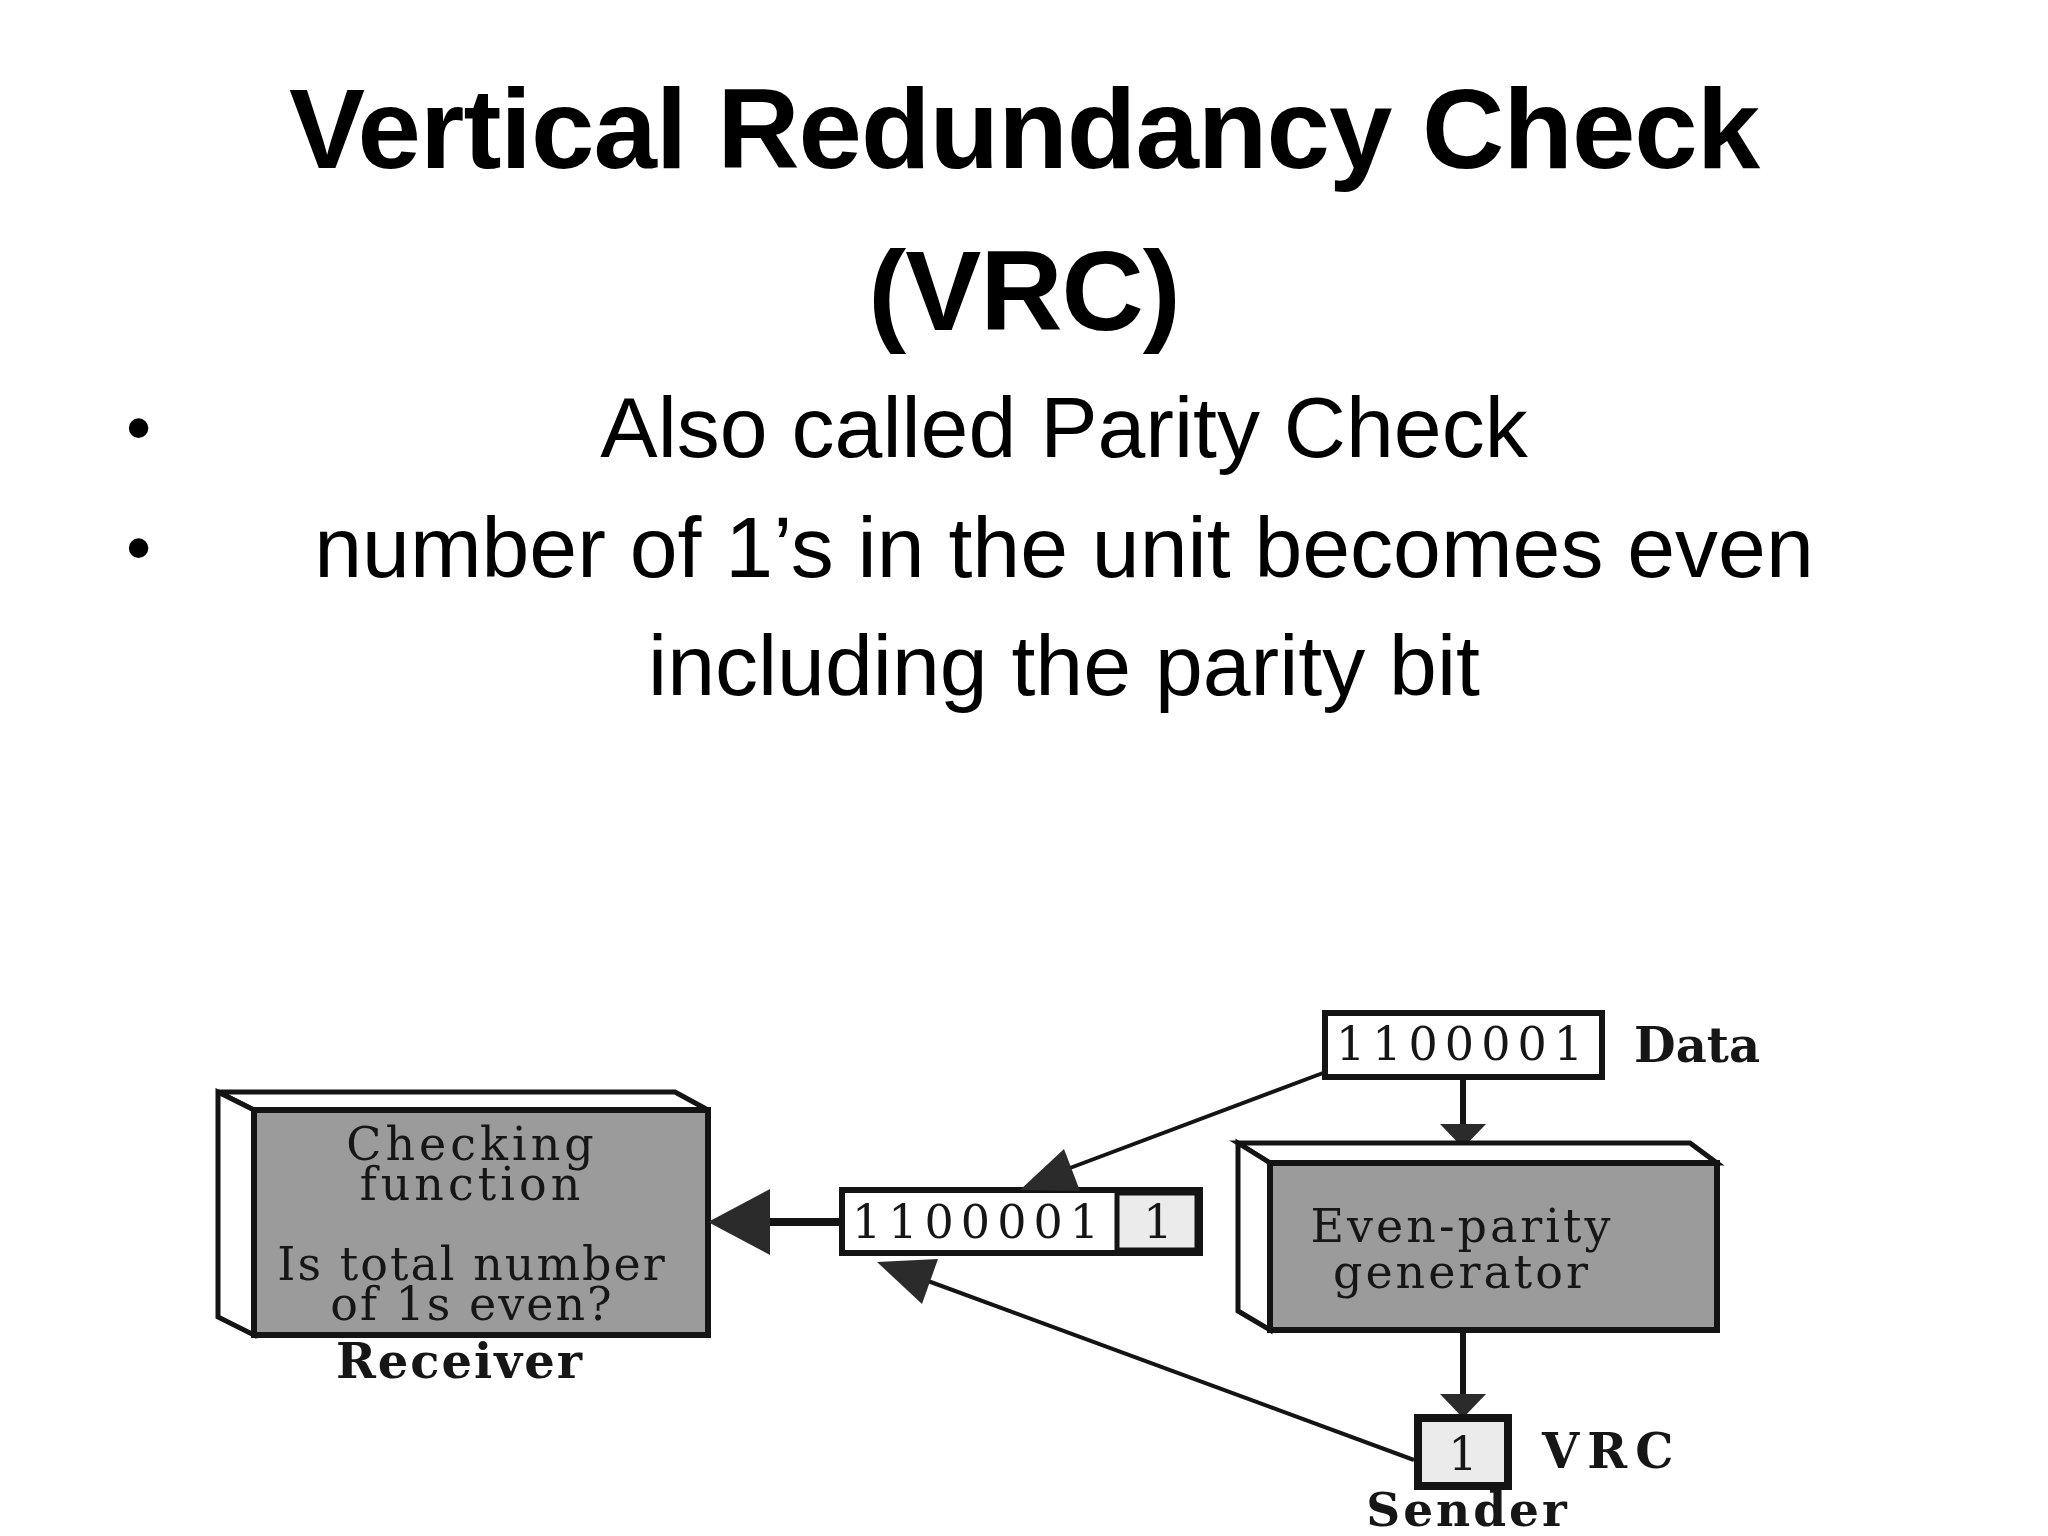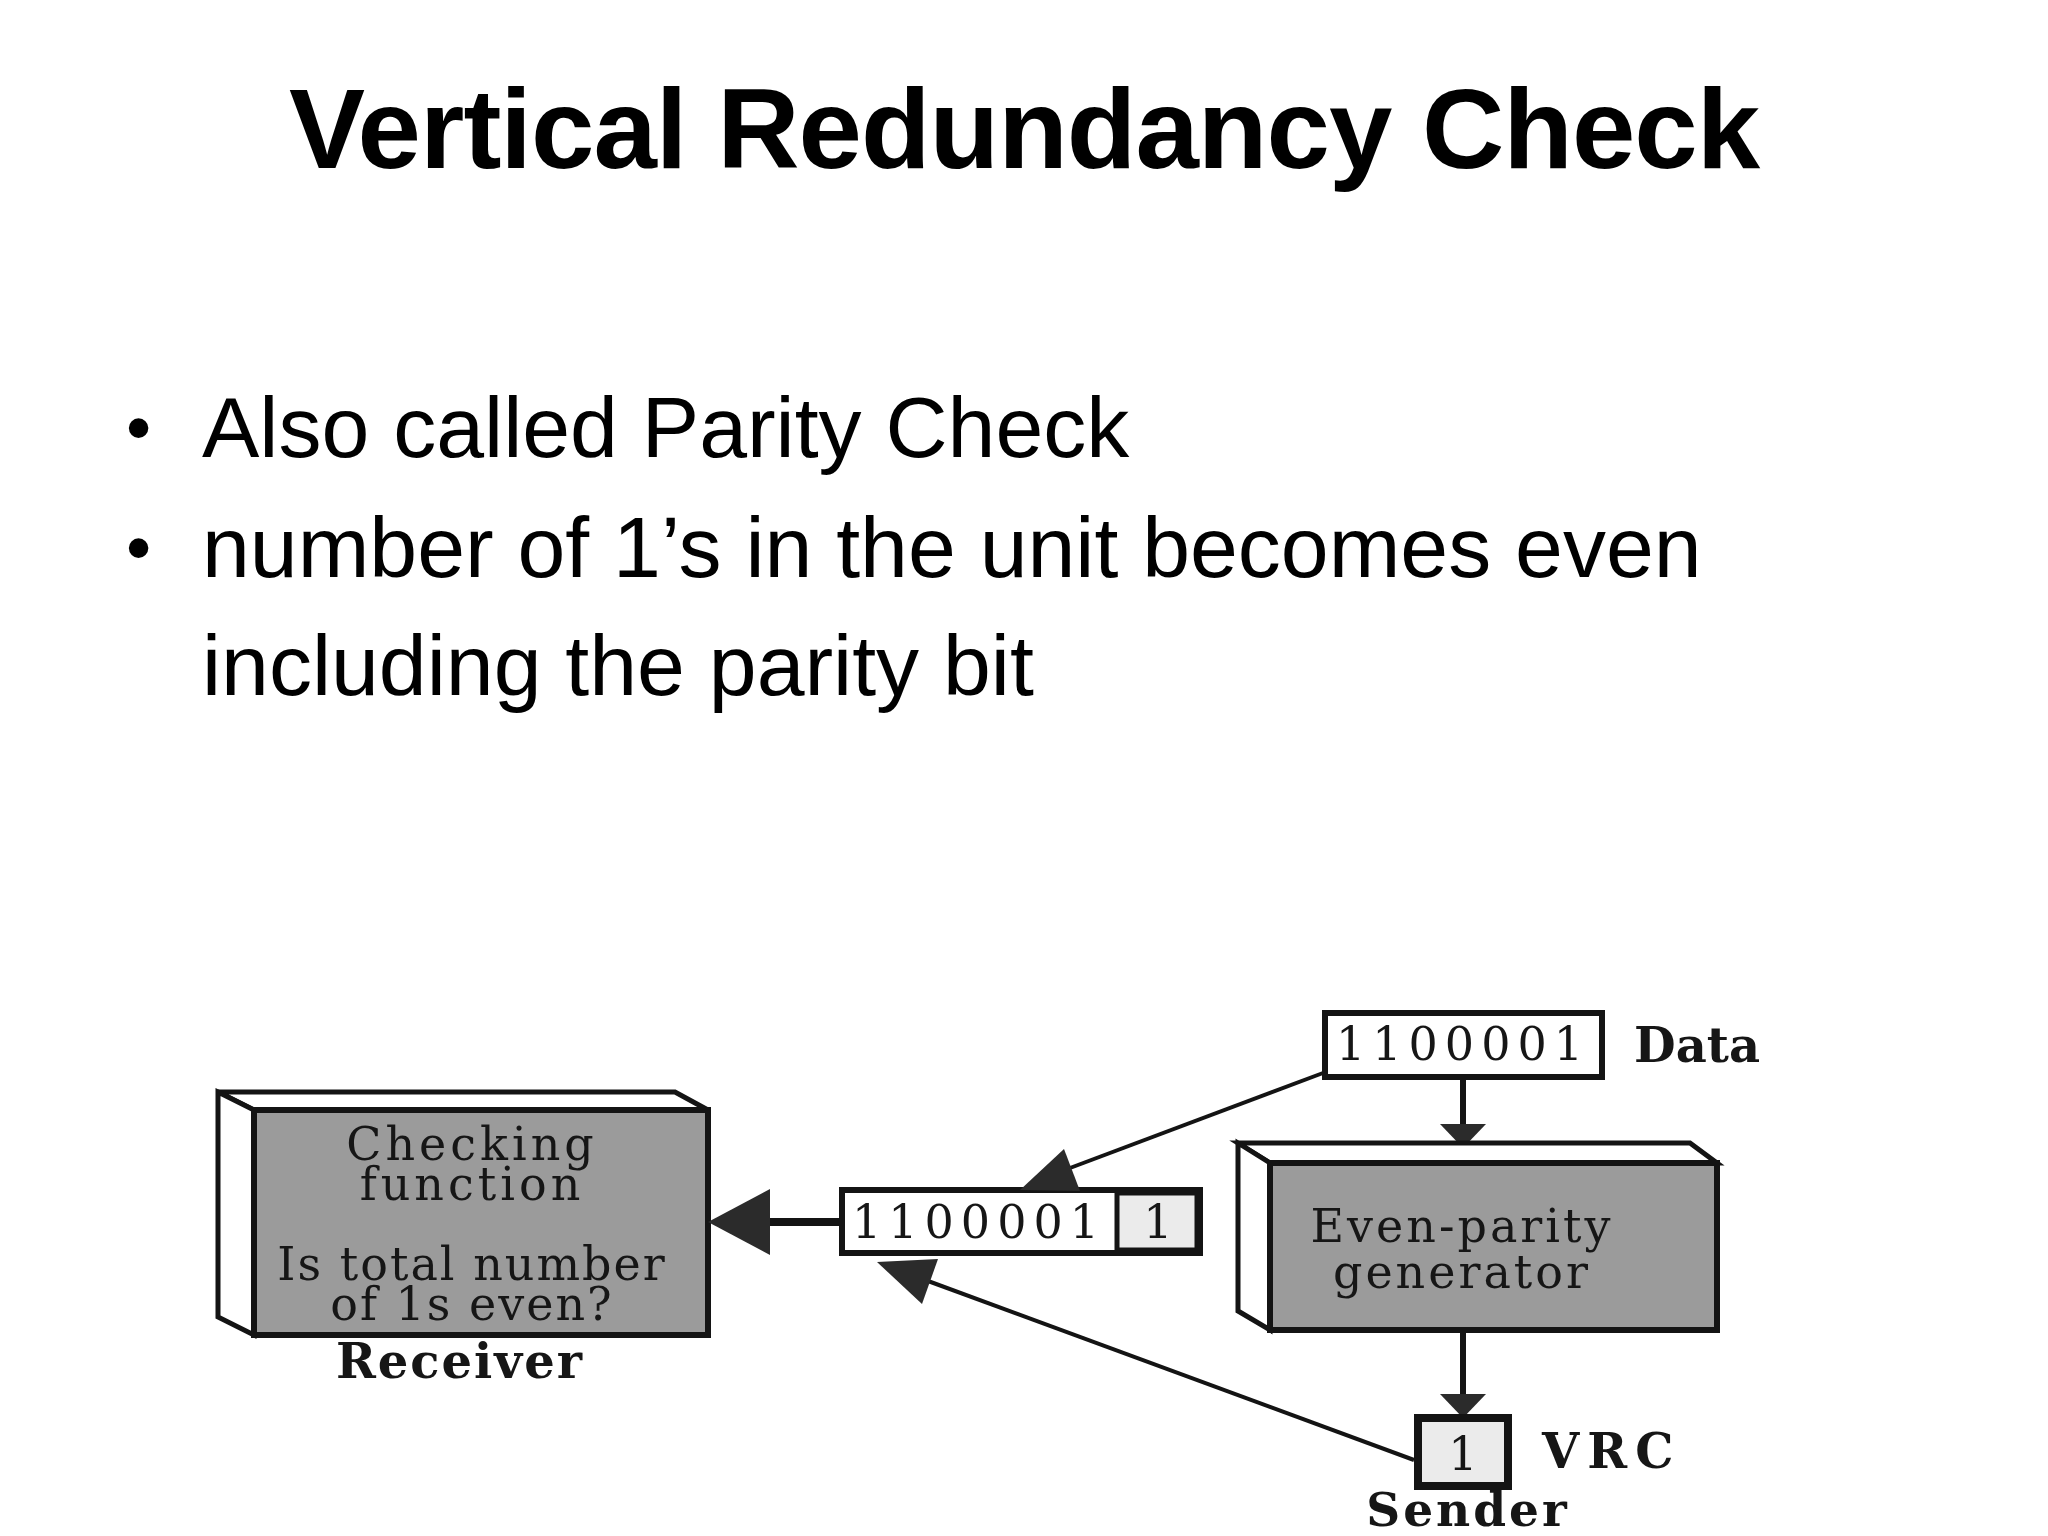--- a/index.html
+++ b/index.html
@@ -6,35 +6,36 @@
   .slide{position:relative;width:1904px;height:1536px;background:#ffffff;overflow:hidden;
          font-family:"Liberation Sans", sans-serif;}
   .title{position:absolute;left:0;top:48px;width:2048px;text-align:center;
          font-weight:bold;font-size:114px;line-height:162px;color:#000;letter-spacing:-1px;}
   .title span{display:block;}
   .bullets{position:absolute;left:126px;top:368px;width:1800px;
            font-size:86px;line-height:118px;color:#000;}
   .brow{display:flex;align-items:flex-start;}
   .brow + .brow{margin-top:2px;}
   .dot{width:76px;flex:0 0 76px;font-size:72px;line-height:118px;}
-  .blines{flex:1;}
+  .blines{flex:1;text-align:center;}
   svg.diagram{position:absolute;left:0;top:0;width:2048px;height:1536px;}
   svg .ink{stroke:#141414;}
   svg text{font-family:"DejaVu Serif","Liberation Serif",serif;fill:#161616;}
   svg text.boxtxt{font-size:46px;}
   svg text.bits{font-size:46px;letter-spacing:7px;}
   svg text.lbl{font-weight:bold;font-size:48px;}
 </style>
 </head>
 <body>
 
 <div class="slide">
 
   <div class="title">
     <span>Vertical Redundancy Check</span>
+    <span>(VRC)</span>
   </div>
 
   <div class="bullets">
     <div class="brow">
       <span class="dot">•</span>
       <div class="blines">
         <div>Also called Parity Check</div>
       </div>
     </div>
     <div class="brow">

